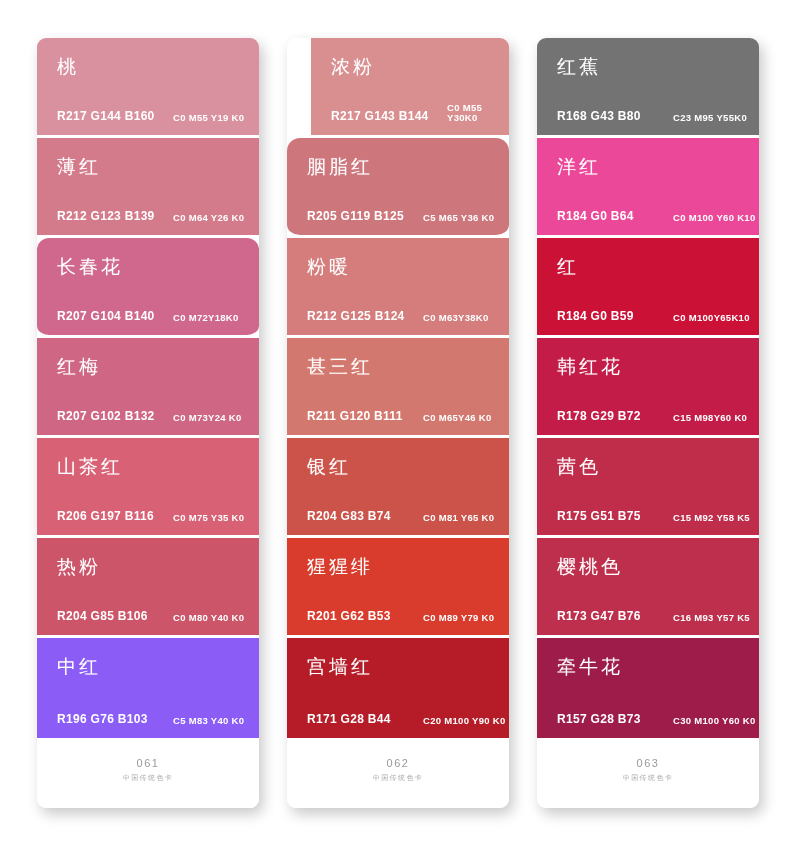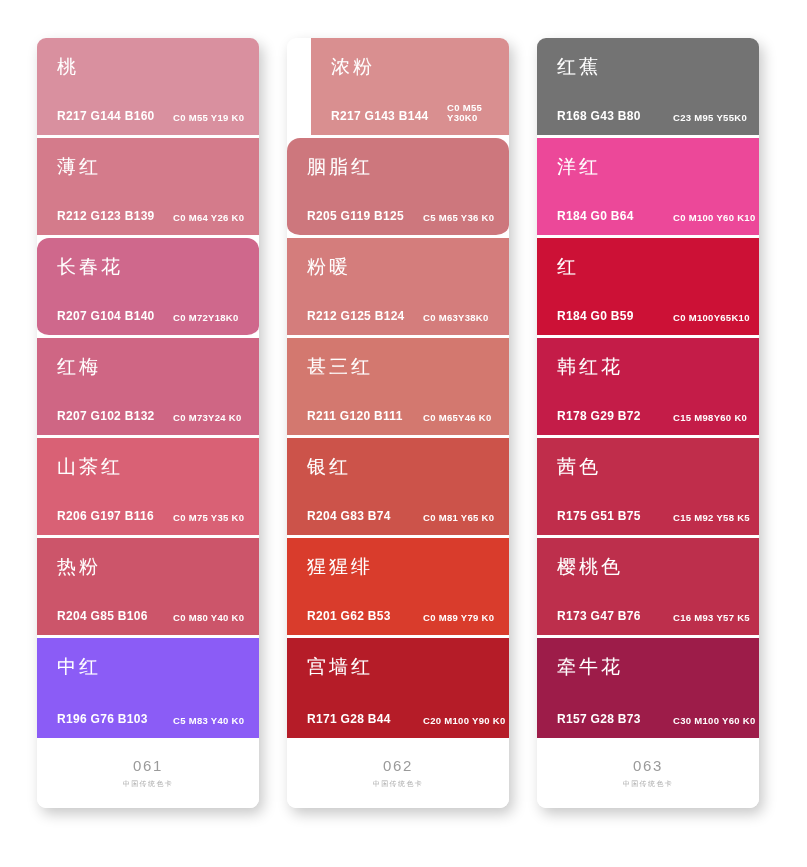--- a/index.html
+++ b/index.html
@@ -92,21 +92,21 @@
     background: #ffffff;
     display: flex;
     flex-direction: column;
     align-items: center;
     padding-top: 18px;
     box-sizing: border-box;
   }
 
   .footer-number {
     color: #9a9a9a;
-    font-size: 15px;
+    font-size: 11px;
     letter-spacing: 1.6px;
     line-height: 1.3;
   }
 
   .footer-caption {
     color: #aaaaaa;
     font-size: 7px;
     letter-spacing: 1.4px;
     margin-top: 3px;
     line-height: 1.3;

